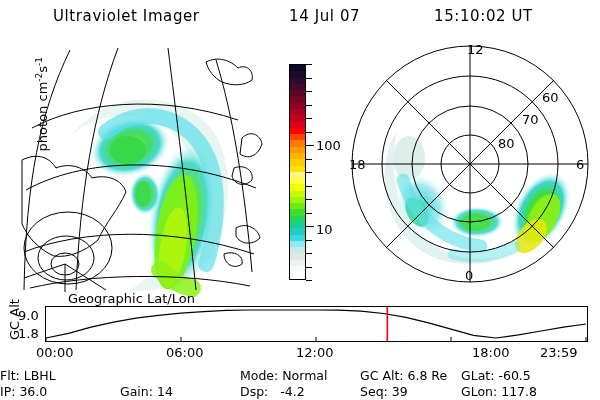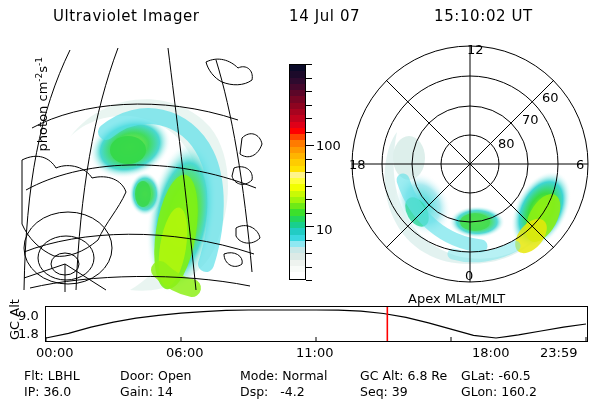--- a/index.html
+++ b/index.html
@@ -52,21 +52,21 @@
   .xt{top:345px;font-size:13px;}
   #xt0{left:36px;}
   #xt1{left:166px;}
   #xt2{left:296px;}
   #xt3{left:426px;margin-left:46px;}
   #xt4{left:540px;}
 
   
   .f{position:absolute;font-size:12.5px;white-space:pre;}
   .r1{top:368px;} .r2{top:384px;}
-  .c0{left:24px;} .c1{left:120px;} .c2{left:240px;} .c3{left:360px;} .c4{left:461px;}
+  .c0{left:0;} .c1{left:120px;} .c2{left:240px;} .c3{left:360px;} .c4{left:461px;}
 </style>
 </head>
 <body>
 
 <div id="root">
 
   <div class="txt" id="hdr-title">Ultraviolet Imager</div>
   <div class="txt" id="hdr-date">14 Jul 07</div>
   <div class="txt" id="hdr-time">15:10:02 UT</div>
 
@@ -253,21 +253,21 @@
         <text x="231" y="129">6</text>
         <text x="120" y="240">0</text>
         <text x="4" y="129">18</text>
         <text x="197" y="62">60</text>
         <text x="177" y="84">70</text>
         <text x="153" y="108">80</text>
       </g>
     </svg>
   </div>
 
-  <div class="txt" id="cap-right">Apex MLat/MLT</div>
+  <div class="txt" id="cap-left">Geographic Lat/Lon</div>
 
   <div id="ytitle">GC Alt</div>
   <div class="txt" id="yl-90">9.0</div>
   <div class="txt" id="yl-18">1.8</div>
 
   <div id="orbit-box">
     <svg id="orbit-svg" width="541" height="34" viewBox="0 0 541 34">
       <polyline id="orbit-path" fill="none" stroke="#000" stroke-width="1.2" points="0.0,31.0 22.5,26.3 45.0,20.1 67.5,15.1 90.0,11.2 112.5,8.4 135.0,6.1 157.5,4.6 180.0,3.4 202.5,3.0 225.0,3.0 247.5,3.0 270.0,3.0 292.5,3.2 315.0,4.2 337.5,6.5 360.0,10.4 382.5,15.8 405.0,22.1 427.5,28.3 450.0,31.0 472.5,27.9 495.0,24.0 517.5,20.1 540.0,17.0"></polyline>
       <line id="orbit-marker" x1="341.325" y1="0" x2="341.325" y2="34" stroke="#ff0000" stroke-width="1.6"></line>
       <g stroke="#000" stroke-width="1">
@@ -275,29 +275,28 @@
         <line x1="135" y1="30" x2="135" y2="34"></line>
         <line x1="270" y1="30" x2="270" y2="34"></line>
         <line x1="405" y1="30" x2="405" y2="34"></line>
         <line x1="540" y1="30" x2="540" y2="34"></line>
       </g>
     </svg>
   </div>
 
   <div class="txt xt" id="xt0">00:00</div>
   <div class="txt xt" id="xt1">06:00</div>
-  <div class="txt xt" id="xt2">11:00</div>
+  <div class="txt xt" id="xt2">12:00</div>
   <div class="txt xt" id="xt3">18:00</div>
   <div class="txt xt" id="xt4">23:59</div>
 
   <div class="f r1 c0"><span>Flt:</span> <span>LBHL</span></div>
-  <div class="f r1 c1"><span>Door:</span> <span>Open</span></div>
   <div class="f r1 c2"><span>Mode:</span> <span>Normal</span></div>
   <div class="f r1 c3"><span>GC Alt:</span> <span>6.8 Re</span></div>
   <div class="f r1 c4"><span>GLat:</span> <span>-60.5</span></div>
 
   <div class="f r2 c0"><span>IP:</span> <span>36.0</span></div>
   <div class="f r2 c1"><span>Gain:</span> <span>14</span></div>
   <div class="f r2 c2"><span>Dsp:</span> <span>  -4.2</span></div>
   <div class="f r2 c3"><span>Seq:</span> <span>39</span></div>
-  <div class="f r2 c4"><span>GLon:</span> <span>160.2</span></div>
+  <div class="f r2 c4"><span>GLon:</span> <span>117.8</span></div>
 
 </div>
 
 </body></html>

